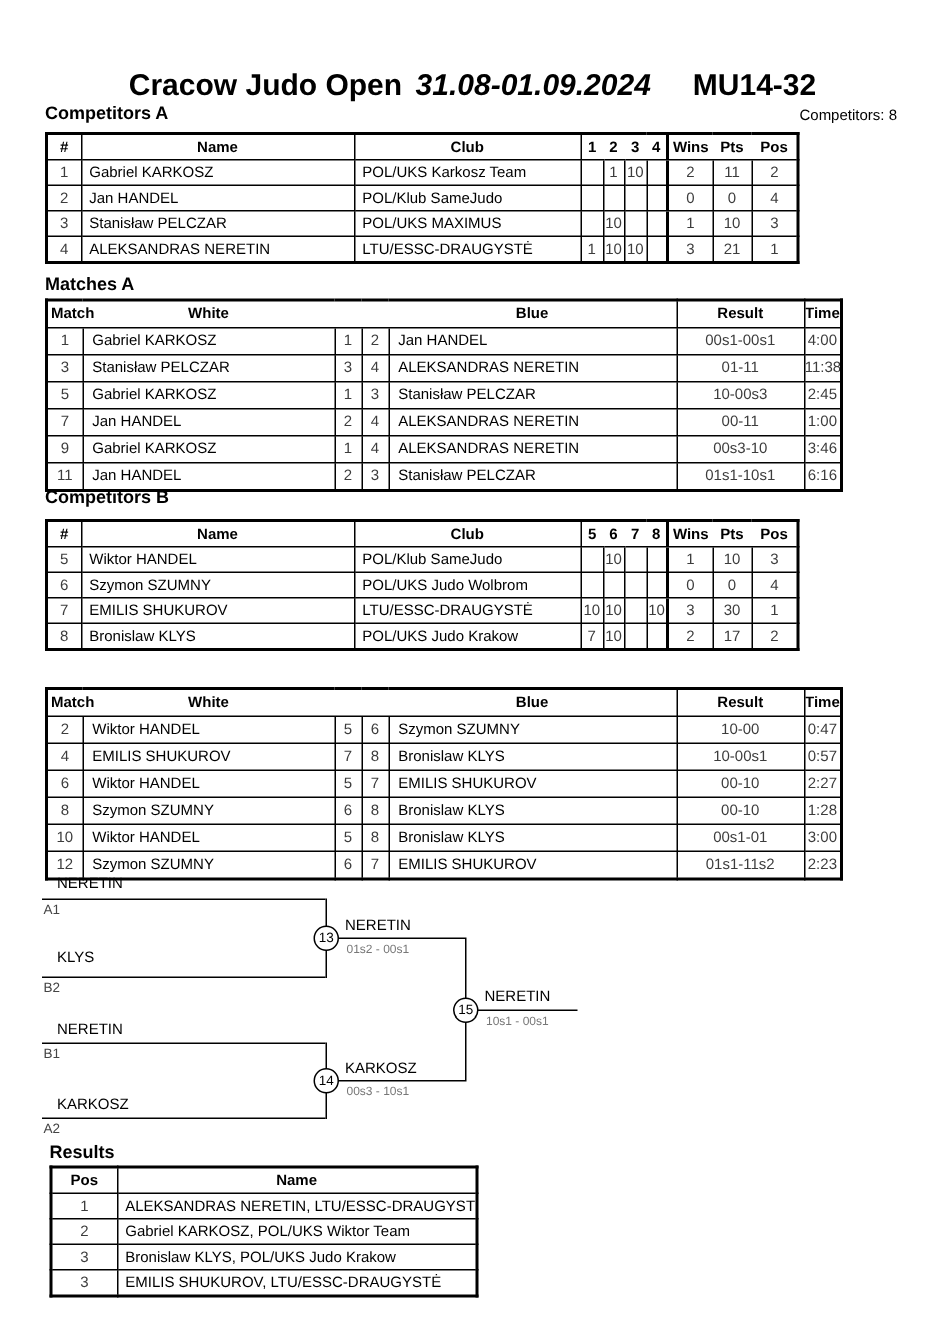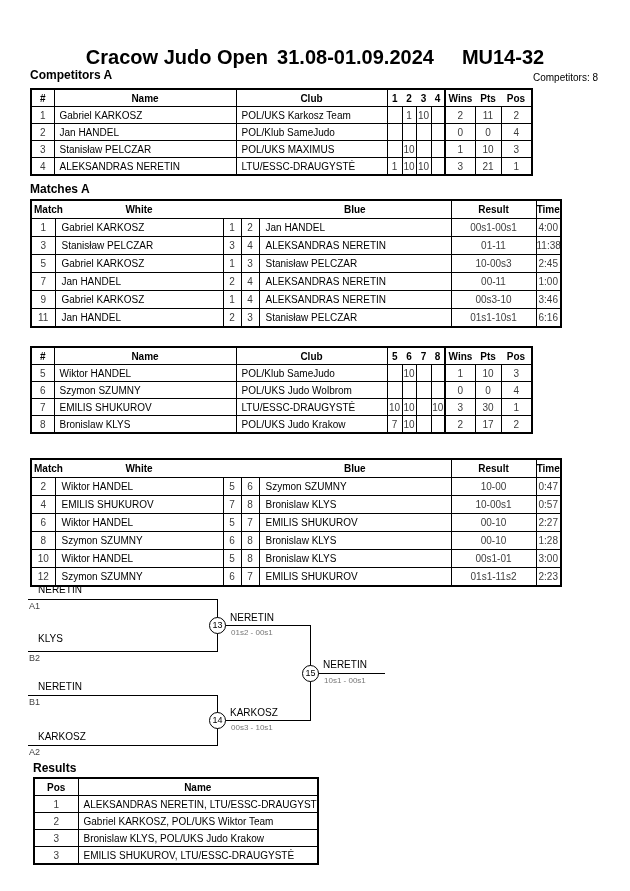--- a/index.html
+++ b/index.html
@@ -1,20 +1,20 @@
 <!DOCTYPE html>
 <html><head>
 <meta charset="utf-8">
 <style>
   html,body{margin:0;padding:0;background:#fff;}
   .page{position:relative;width:630px;height:891px;background:#fff;overflow:hidden;
         font-family:"Liberation Sans","DejaVu Sans",sans-serif;color:#000;}
   .title{position:absolute;left:0;top:46px;width:630px;text-align:center;
          font-size:20px;font-weight:bold;white-space:nowrap;}
-  .title .t-dates{margin-left:9px;}
+  .title .t-dates{margin-left:9px;font-style:italic;}
   .title .t-cat{margin-left:28px;}
   .sec-head{position:absolute;font-size:12px;font-weight:bold;text-align:left;}
   .note{position:absolute;top:72px;right:32px;font-size:10px;}
   table.sheet{position:absolute;left:30px;border-collapse:collapse;table-layout:fixed;background:#fff;
               border:2px solid #000;}
   table.sheet th,table.sheet td{border:1px solid #000;padding:0;font-size:10px;height:16px;
               line-height:15px;text-align:center;overflow:hidden;white-space:nowrap;}
   table.sheet th{font-weight:bold;}
   table.mtable th,table.mtable td{height:17px;line-height:16px;}
   .sep-l{border-left:2px solid #000 !important;}
@@ -200,20 +200,21 @@
           <td class="c-wname">Jan HANDEL</td>
           <td class="d">2</td>
           <td class="d">3</td>
           <td class="c-bname">Stanisław PELCZAR</td>
           <td class="d">01s1-10s1</td>
           <td class="d">6:16</td>
         </tr>
       </tbody>
   </table>
 
+  <div class="sec-head" style="left:30px;top:324px;width:432px;">Competitors B</div>
 
   <table class="sheet ctable" id="t-cb" style="top:346px;width:503px;">
     <colgroup>
         <col style="width:23px">
         <col style="width:182px">
         <col style="width:151px">
         <col style="width:15px">
         <col style="width:14px">
         <col style="width:15px">
         <col style="width:14px">

